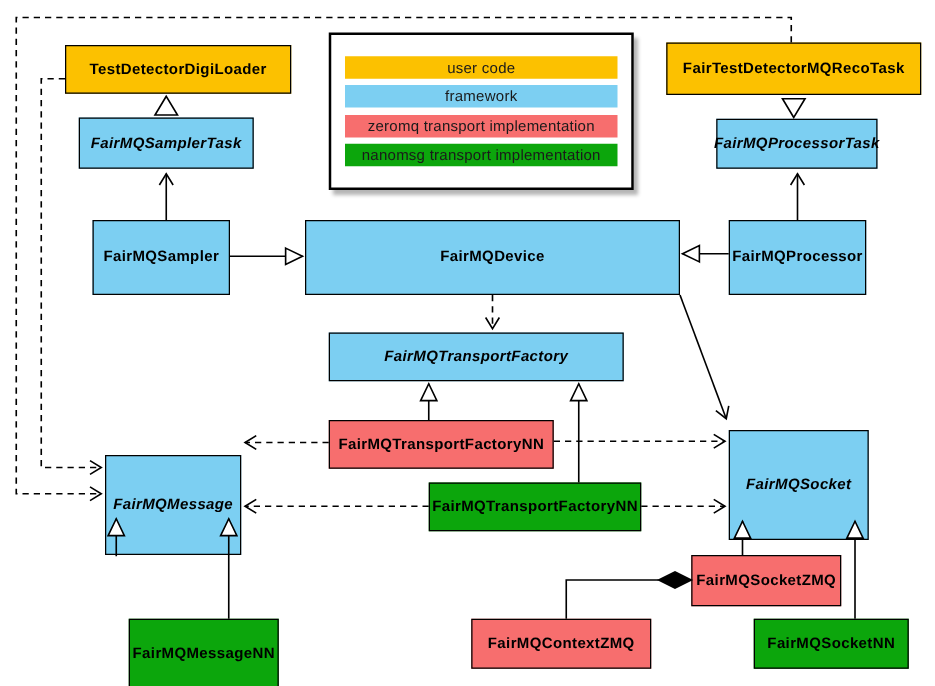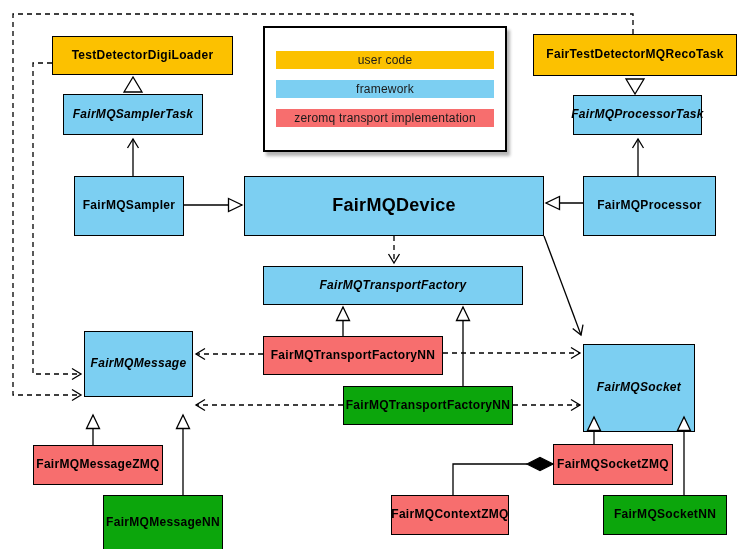--- a/index.html
+++ b/index.html
@@ -20,21 +20,21 @@
     letter-spacing:0.3px;
     color:#000;
     text-align:center;
     line-height:1.1;
   }
   .abstract{font-style:italic;}
   .user{background:var(--user-code);}
   .fw{background:var(--framework);}
   .zmq{background:var(--zeromq);}
   .nn{background:var(--nanomsg);}
-  .big{font-size:18px;}
+  .big{font-size:12px;}
   .legend{
     position:absolute;
     left:263px;top:26px;width:244px;height:126px;
     background:#fff;
     border:2px solid #000;
     box-sizing:border-box;
     display:flex;flex-direction:column;justify-content:space-evenly;
     padding:12px 11px;
     box-shadow:3px 4px 3px #b5b5b5;
   }
@@ -57,46 +57,46 @@
   <div class="node user" style="left:533px;top:34px;width:204px;height:42px">FairTestDetectorMQRecoTask</div>
 
   <div class="node fw abstract" style="left:63px;top:94px;width:140px;height:41px">FairMQSamplerTask</div>
 
   <div class="node fw abstract" style="left:573px;top:95px;width:129px;height:40px">FairMQProcessorTask</div>
 
   <div class="node fw" style="left:74px;top:176px;width:110px;height:60px">FairMQSampler</div>
 
   <div class="node fw big" style="left:244px;top:176px;width:300px;height:60px">FairMQDevice</div>
 
-  <div class="node fw" style="left:583px;top:176px;width:133px;height:60px">FairMQProcessor</div>
+  <div class="node fw" style="left:583px;top:176px;width:110px;height:60px">FairMQProcessor</div>
 
-  <div class="node fw abstract" style="left:263px;top:266px;width:260px;height:39px">FairMQTransportFactory</div>
+  <div class="node fw abstract" style="left:263px;top:266px;width:236px;height:39px">FairMQTransportFactory</div>
 
   <div class="node zmq" style="left:263px;top:336px;width:180px;height:39px">FairMQTransportFactoryNN</div>
 
   <div class="node nn" style="left:343px;top:386px;width:170px;height:39px">FairMQTransportFactoryNN</div>
 
-  <div class="node fw abstract" style="left:84px;top:331px;width:109px;height:66px">FairMQMessage</div>
+  <div class="node fw abstract" style="left:84px;top:364px;width:109px;height:80px">FairMQMessage</div>
 
   <div class="node fw abstract" style="left:583px;top:344px;width:112px;height:88px">FairMQSocket</div>
 
-  <div class="node zmq" style="left:33px;top:445px;width:130px;height:40px">FairMQMessageZMQ</div>
 
   <div class="node nn" style="left:103px;top:495px;width:120px;height:56px">FairMQMessageNN</div>
 
-  <div class="node zmq" style="left:391px;top:495px;width:118px;height:40px">FairMQContextZMQ</div>
+  <div class="node zmq" style="left:377px;top:495px;width:144px;height:40px">FairMQContextZMQ</div>
 
   <div class="node zmq" style="left:553px;top:444px;width:120px;height:41px">FairMQSocketZMQ</div>
 
   <div class="node nn" style="left:603px;top:495px;width:124px;height:40px">FairMQSocketNN</div>
 
   <div class="legend">
     <div class="legend-bar user">user code</div>
     <div class="legend-bar fw">framework</div>
     <div class="legend-bar zmq">zeromq transport implementation</div>
+    <div class="legend-bar nn">nanomsg transport implementation</div>
   </div>
 
   <svg id="edges" width="748" height="549" viewBox="0 0 748 549">
     <defs>
       <marker id="mTri" markerUnits="userSpaceOnUse" markerWidth="18" markerHeight="16" refX="15" refY="8" orient="auto">
         <path d="M1.5,1.5 L15,8 L1.5,14.5 Z" fill="#fff" stroke="#000" stroke-width="1.3"></path>
       </marker>
       <marker id="mOpen" markerUnits="userSpaceOnUse" markerWidth="16" markerHeight="16" refX="13" refY="8" orient="auto">
         <path d="M4,2.5 L13,8 L4,13.5" fill="none" stroke="#000" stroke-width="1.3"></path>
       </marker>

